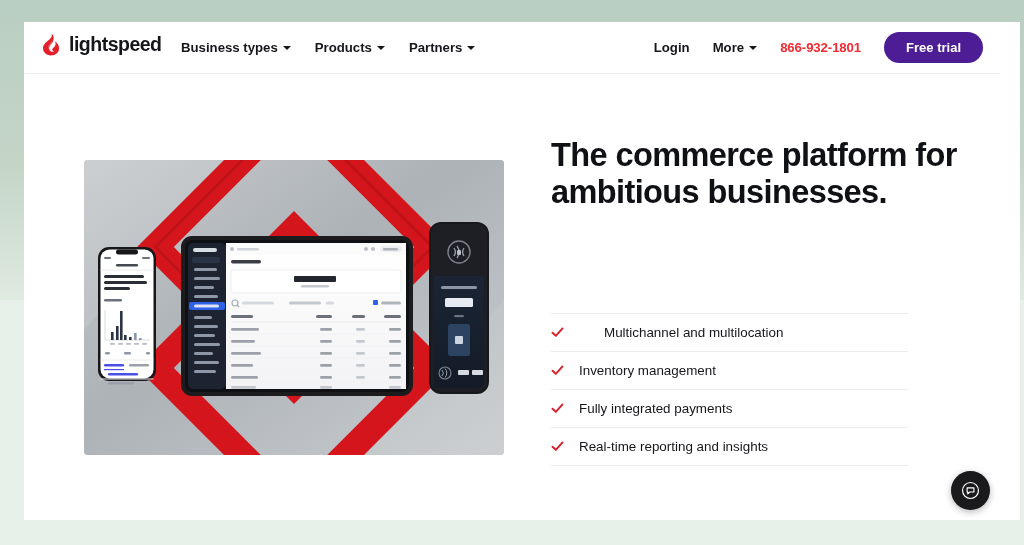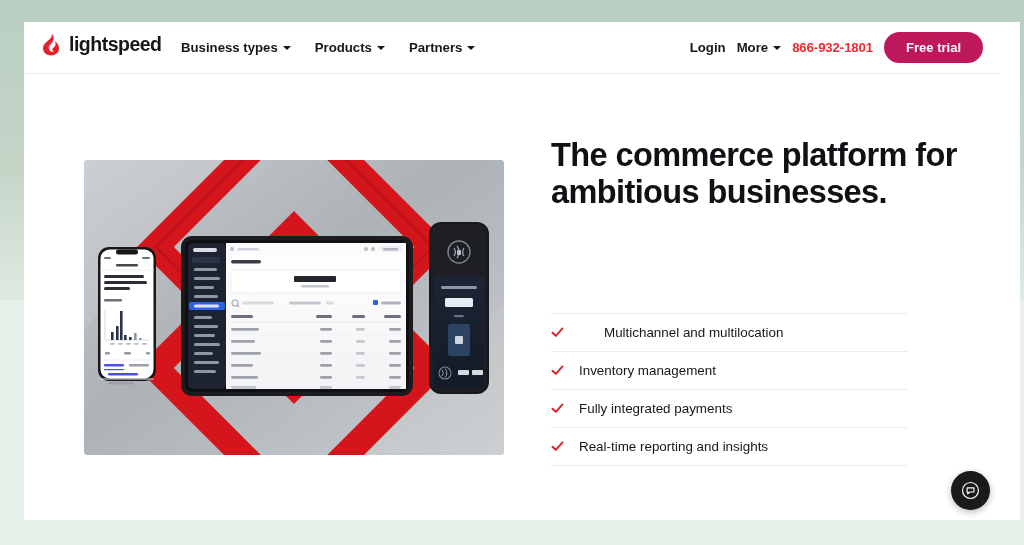--- a/index.html
+++ b/index.html
@@ -117,21 +117,21 @@
     top: 1px;
   }
 
   .header-right {
     position: absolute;
     right: 17px;
     top: 0;
     height: 51px;
     display: flex;
     align-items: center;
-    gap: 11px;
+    gap: 23px;
   }
   .header-link {
     font-size: 13.2px;
     font-weight: bold;
     color: #16171b;
     cursor: pointer;
     display: flex;
     align-items: center;
     gap: 5px;
     white-space: nowrap;
@@ -140,21 +140,21 @@
   .phone-link {
     font-size: 13.2px;
     font-weight: bold;
     color: #ef2b33;
     cursor: pointer;
     white-space: nowrap;
     letter-spacing: -0.1px;
     line-height: 1;
   }
   .cta-button {
-    background: #be185d;
+    background: #4c1d95;
     color: #ffffff;
     font-size: 13px;
     font-weight: bold;
     border: none;
     border-radius: 999px;
     padding: 9px 22px;
     cursor: pointer;
     font-family: "Liberation Sans", sans-serif;
     white-space: nowrap;
     line-height: 1;

